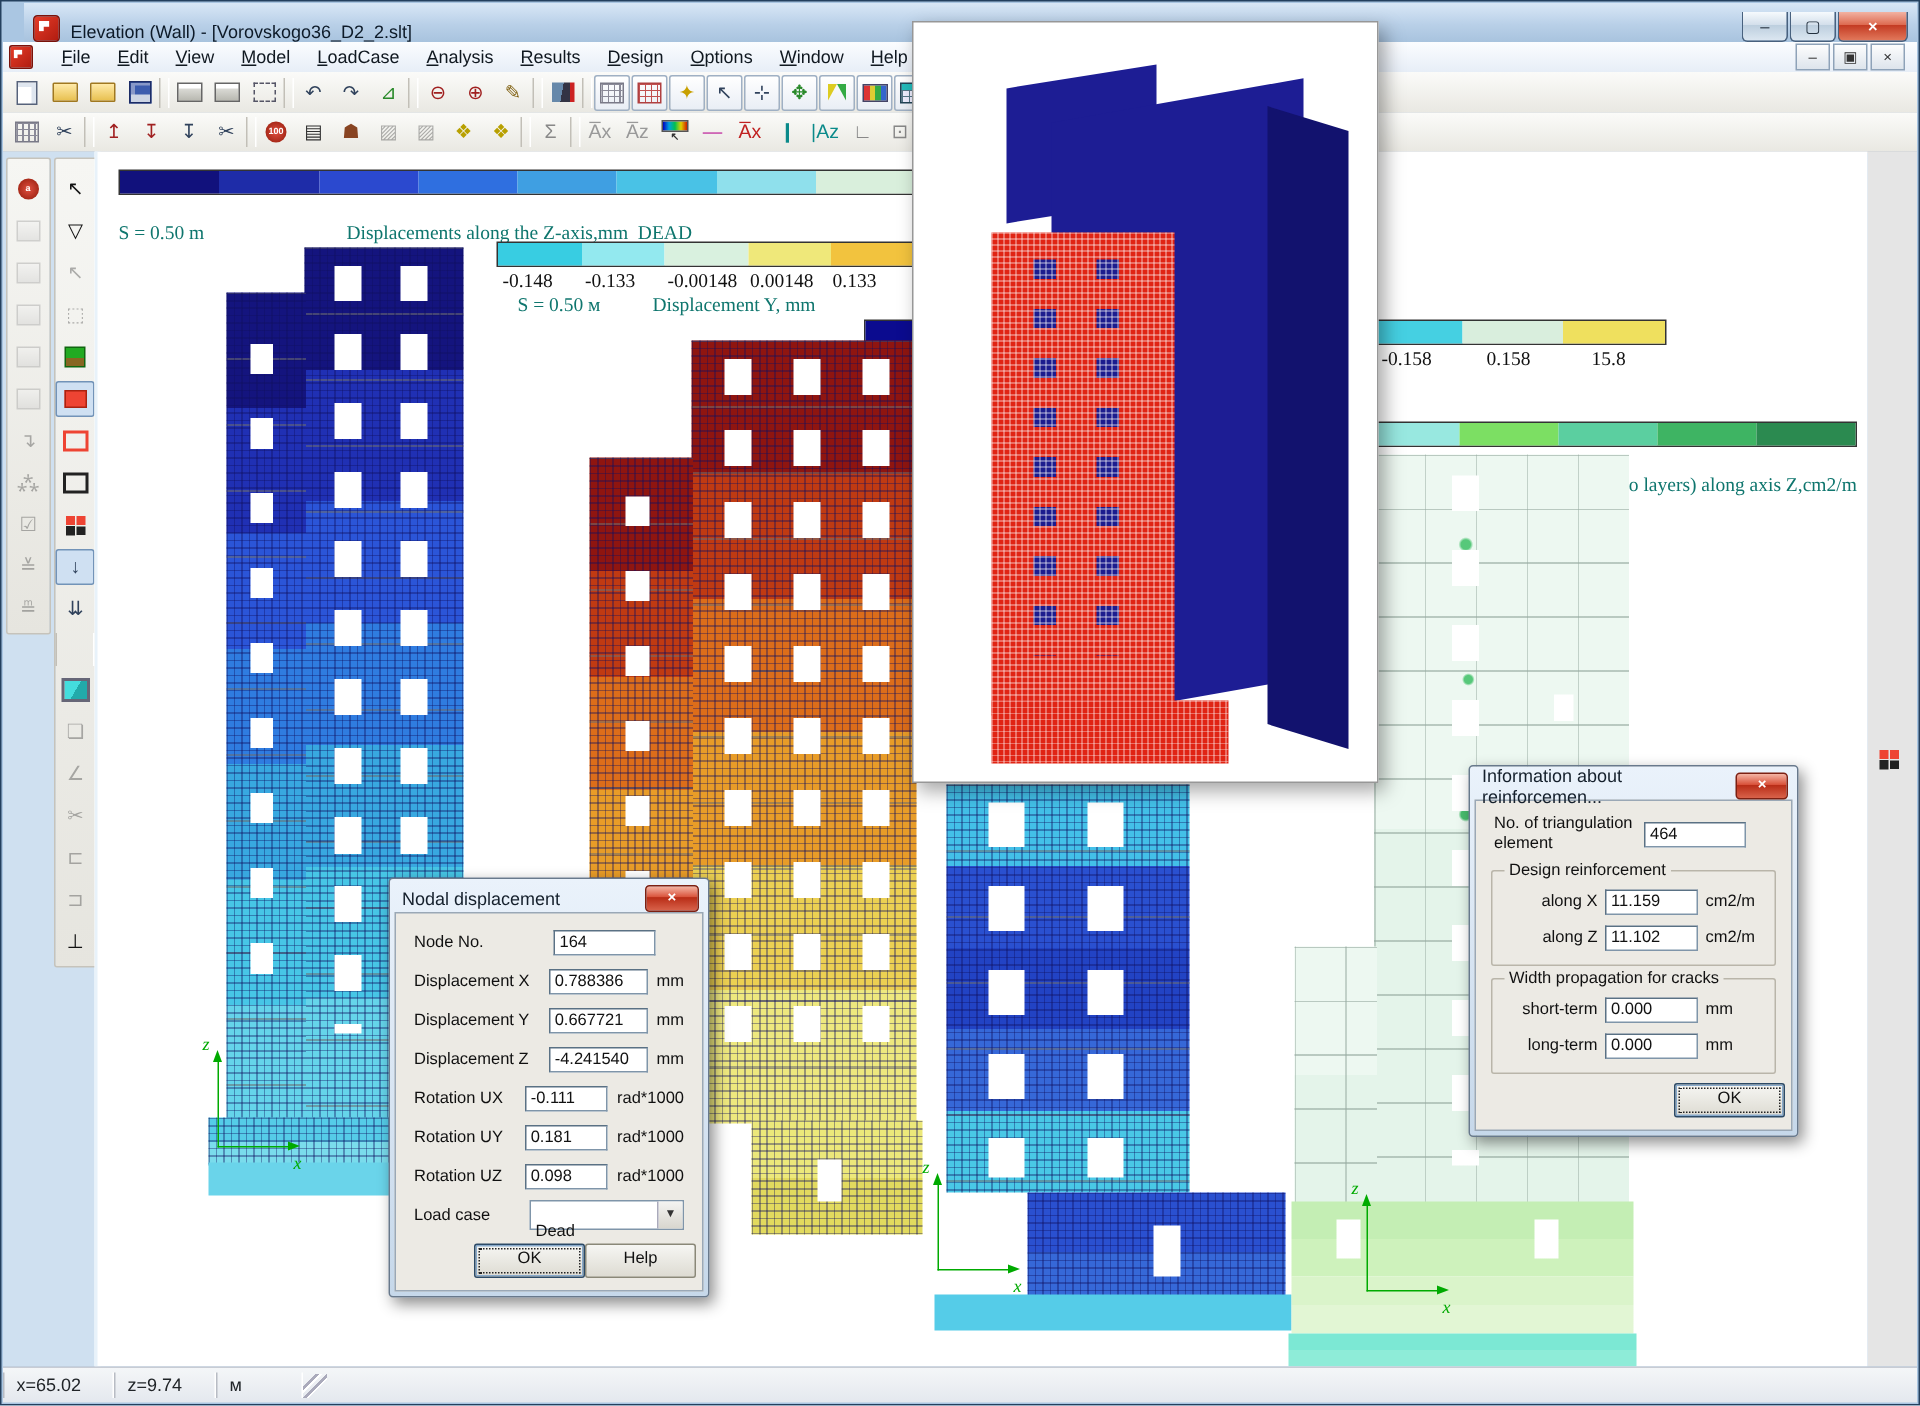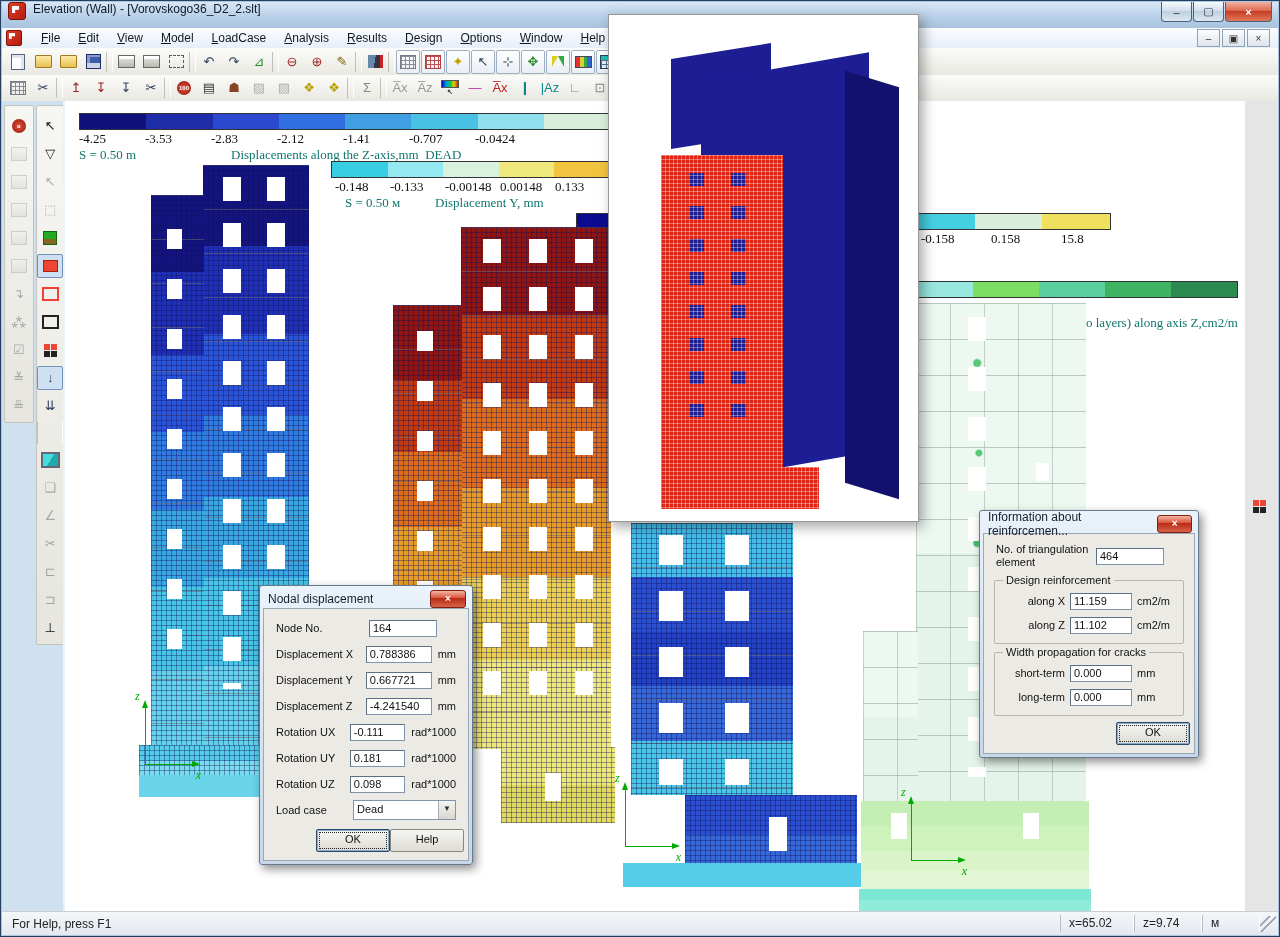--- a/index.html
+++ b/index.html
@@ -1,20 +1,20 @@
 <!DOCTYPE html>
 <html><head>
 <meta charset="utf-8">
 <style>
   html,body{margin:0;padding:0}
   body{width:1280px;height:937px;position:relative;overflow:hidden;
        font-family:"Liberation Sans",sans-serif;background:#9db9d8;font-size:12px;color:#111}
   
   .win{position:absolute;inset:0;border:1px solid #24405e;background:#aac6e2}
-  .titlebar{position:absolute;left:1px;top:1px;right:1px;height:26px;display:flex;align-items:flex-start;
+  .titlebar{position:absolute;left:15px;top:1px;right:1px;height:26px;display:flex;align-items:flex-end;
     padding:0 6px;background:linear-gradient(#d9e7f6,#b9d0e8 55%,#a8c3de);border-bottom:1px solid #8fafd0}
   .app-ico{width:16px;height:16px;border-radius:3px;background:linear-gradient(135deg,#e63c28,#b01c10);
     position:relative;flex:none;border:1px solid #7a120a}
   .app-ico::after{content:"";position:absolute;left:3px;top:3px;width:7px;height:7px;background:#fff;
     clip-path:polygon(0 0,100% 0,100% 55%,45% 55%,45% 100%,0 100%)}
   .title-text{margin-left:7px;font-size:12px;color:#0d1a28}
   .capgroup{margin-left:auto;display:flex}
   .cap{width:29px;height:19px;border:1px solid #48617e;border-top:none;border-radius:0 0 4px 4px;
     background:linear-gradient(#f6fafd,#d3dfeb 45%,#bccede 46%,#dce7f1);display:flex;align-items:center;
     justify-content:center;font-size:11px;color:#23303e;margin-left:1px}
@@ -166,21 +166,21 @@
   .xbtn{margin-left:auto;width:34px;height:16px;border-radius:3px;text-align:center;
     background:linear-gradient(#f4b4a4,#d85038 45%,#b82c16 46%,#d8624a);border:1px solid #7c2012;
     color:#fff;font:bold 10px/15px "Liberation Sans",sans-serif}
   .dbody{background:#eceae4;border:1px solid #9aa8b6;padding:6px 4px 8px}
   .drow{display:flex;align-items:center;height:26px;padding:0 8px}
   .drow .lb{width:93px;font-size:11px;color:#101010}
   .bx{width:68px;height:17px;border:1px solid #7f95a9;border-top-color:#5a7184;border-left-color:#5a7184;
     background:#fff;font-size:11px;line-height:15px;padding:0 3px;box-sizing:border-box;overflow:hidden;white-space:nowrap}
   .drow .un{margin-left:6px;font-size:11px}
   .combo{display:flex;width:122px;height:18px;border:1px solid #7f95a9;background:#fff}
-  .combo .cval{flex:1;font-size:11px;line-height:16px;padding:0 3px}
+  .combo .cval{flex:1;font-size:11px;line-height:16px;padding:12px 3px}
   .combo .cbtn{width:16px;background:linear-gradient(#f4f4f2,#d8d6ce);border-left:1px solid #aab;
     font-size:8px;text-align:center;line-height:16px;color:#333}
   .btnrow{display:flex;justify-content:flex-end;margin-top:6px}
   .btn{width:72px;height:21px;background:linear-gradient(#f6f6f3,#dddbd2);border:1px solid #8a8878;
     border-radius:2px;font-size:11px;text-align:center;line-height:19px}
   .btn.focus{border:1px solid #2c4a66;outline:1px dotted #222;outline-offset:-4px;box-shadow:0 0 0 1px #88aacc inset}
   .grpbox{position:relative;border:1px solid #b9b5a9;border-radius:2px;margin:8px 6px 4px;padding:8px 4px 6px}
   .grpbox .gt{position:absolute;top:-7px;left:8px;background:#eceae4;padding:0 3px;font-size:11px}
   .rrow{display:flex;align-items:center;height:24px;justify-content:flex-end;padding-right:2px}
   .rrow .lb{font-size:11px;margin-right:5px}
@@ -754,29 +754,20 @@
     <div class="legbar" style="left:16px;top:12px;width:530px">
         <i style="background: rgb(17, 17, 124);"></i>
         <i style="background: rgb(30, 44, 168);"></i>
         <i style="background: rgb(43, 73, 207);"></i>
         <i style="background: rgb(47, 111, 224);"></i>
         <i style="background: rgb(63, 159, 226);"></i>
         <i style="background: rgb(73, 194, 230);"></i>
         <i style="background: rgb(143, 224, 236);"></i>
         <i style="background: rgb(217, 239, 220);"></i>
       </div>
-    <div class="ticks tz" style="left:16px;top:30px;width:530px">
-        <span>-4.25</span>
-        <span>-3.53</span>
-        <span>-2.83</span>
-        <span>-2.12</span>
-        <span>-1.41</span>
-        <span>-0.707</span>
-        <span>-0.0424</span>
-      </div>
     <div class="caption" style="left:16px;top:46px">S = 0.50 m</div>
     <div class="caption" style="left:168px;top:46px">Displacements along the Z-axis,mm  DEAD</div>
 
     <div class="legbar" style="left:268px;top:60px;width:278px">
         <i style="background: rgb(56, 205, 226);"></i>
         <i style="background: rgb(147, 233, 239);"></i>
         <i style="background: rgb(217, 241, 223);"></i>
         <i style="background: rgb(239, 232, 122);"></i>
         <i style="background: rgb(242, 195, 62);"></i>
       </div>
@@ -997,20 +988,19 @@
           <span class="un">mm</span>
         </div>
       </div>
       <div class="btnrow">
         <span class="btn focus">OK</span>
       </div>
     </div>
   </div>
 
   <div class="statusbar">
-    <span class="sb-help">For Help, press F1</span>
     <span class="sb-cell" style="width:56px">x=65.02</span>
     <span class="sb-cell" style="width:50px">z=9.74</span>
     <span class="sb-cell" style="width:40px">м</span>
     <span class="sb-grip"></span>
   </div>
 
 </div>
 
 </body></html>

